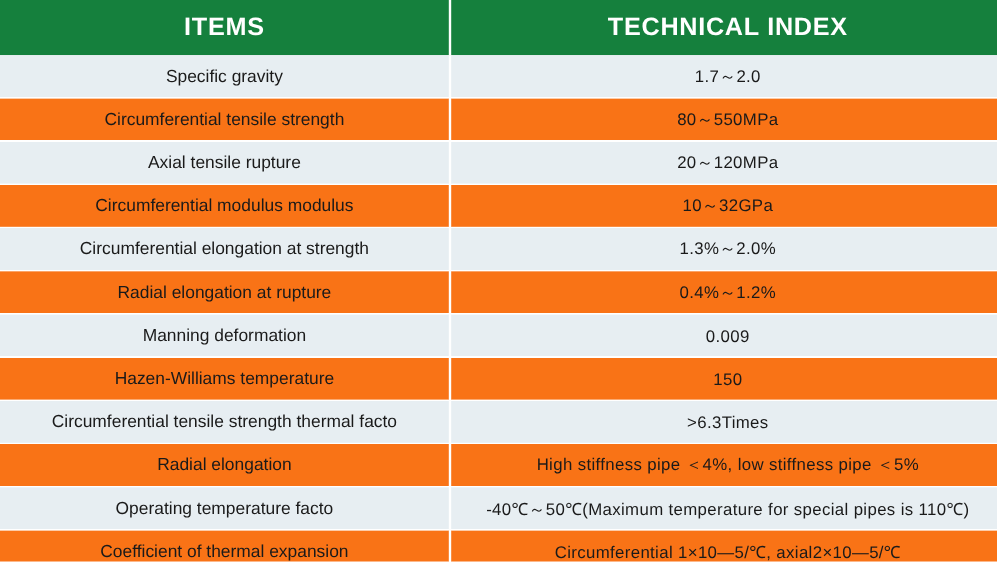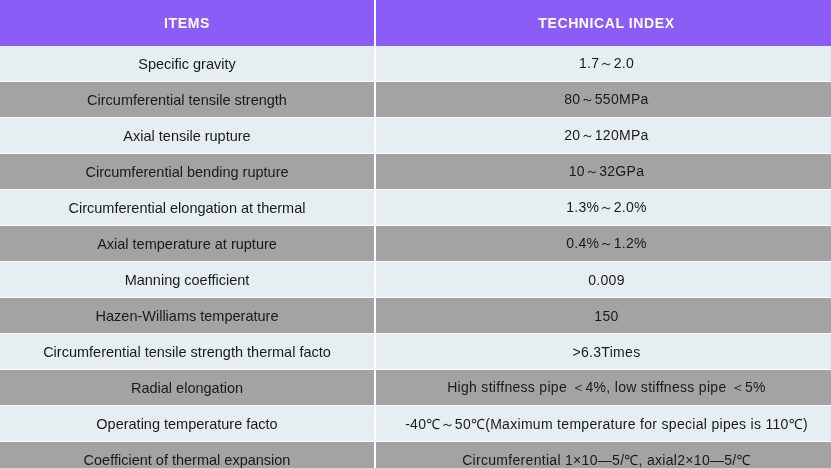--- a/index.html
+++ b/index.html
@@ -13,23 +13,23 @@
     font-family: "Liberation Sans", sans-serif;
     overflow: hidden;
   }
   .spec-table {
     width: 831px;
     height: 468px;
     border-collapse: collapse;
     table-layout: fixed;
   }
   .spec-table th {
-    background: #8b5cf6;
+    background: #15803d;
     color: #ffffff;
-    font-size: 14px;
+    font-size: 21px;
     font-weight: bold;
     letter-spacing: 0.6px;
     height: 44px;
     text-align: center;
     border: none;
   }
   .spec-table th.col-items {
     width: 372px;
     border-right: 2px solid #ffffff;
   }
@@ -47,21 +47,21 @@
     white-space: nowrap;
     overflow: hidden;
   }
   .spec-table td:last-child {
     border-right: none;
   }
   .spec-table tr.odd td {
     background: #e7eef2;
   }
   .spec-table tr.even td {
-    background: #a3a3a3;
+    background: #f97316;
   }
   .spec-table td.value {
     font-size: 14px;
     letter-spacing: 0.3px;
   }
 </style>
 </head>
 <body>
 
 <table class="spec-table">
@@ -78,33 +78,33 @@
       </tr>
       <tr class="even">
         <td class="item">Circumferential tensile strength</td>
         <td class="value">80～550MPa</td>
       </tr>
       <tr class="odd">
         <td class="item">Axial tensile rupture</td>
         <td class="value">20～120MPa</td>
       </tr>
       <tr class="even">
-        <td class="item">Circumferential bending rupture</td>
+        <td class="item">Circumferential modulus modulus</td>
         <td class="value">10～32GPa</td>
       </tr>
       <tr class="odd">
-        <td class="item">Circumferential elongation at thermal</td>
+        <td class="item">Circumferential elongation at strength</td>
         <td class="value">1.3%～2.0%</td>
       </tr>
       <tr class="even">
-        <td class="item">Axial temperature at rupture</td>
+        <td class="item">Radial elongation at rupture</td>
         <td class="value">0.4%～1.2%</td>
       </tr>
       <tr class="odd">
-        <td class="item">Manning coefficient</td>
+        <td class="item">Manning deformation</td>
         <td class="value">0.009</td>
       </tr>
       <tr class="even">
         <td class="item">Hazen-Williams temperature</td>
         <td class="value">150</td>
       </tr>
       <tr class="odd">
         <td class="item">Circumferential tensile strength thermal facto</td>
         <td class="value">&gt;6.3Times</td>
       </tr>

